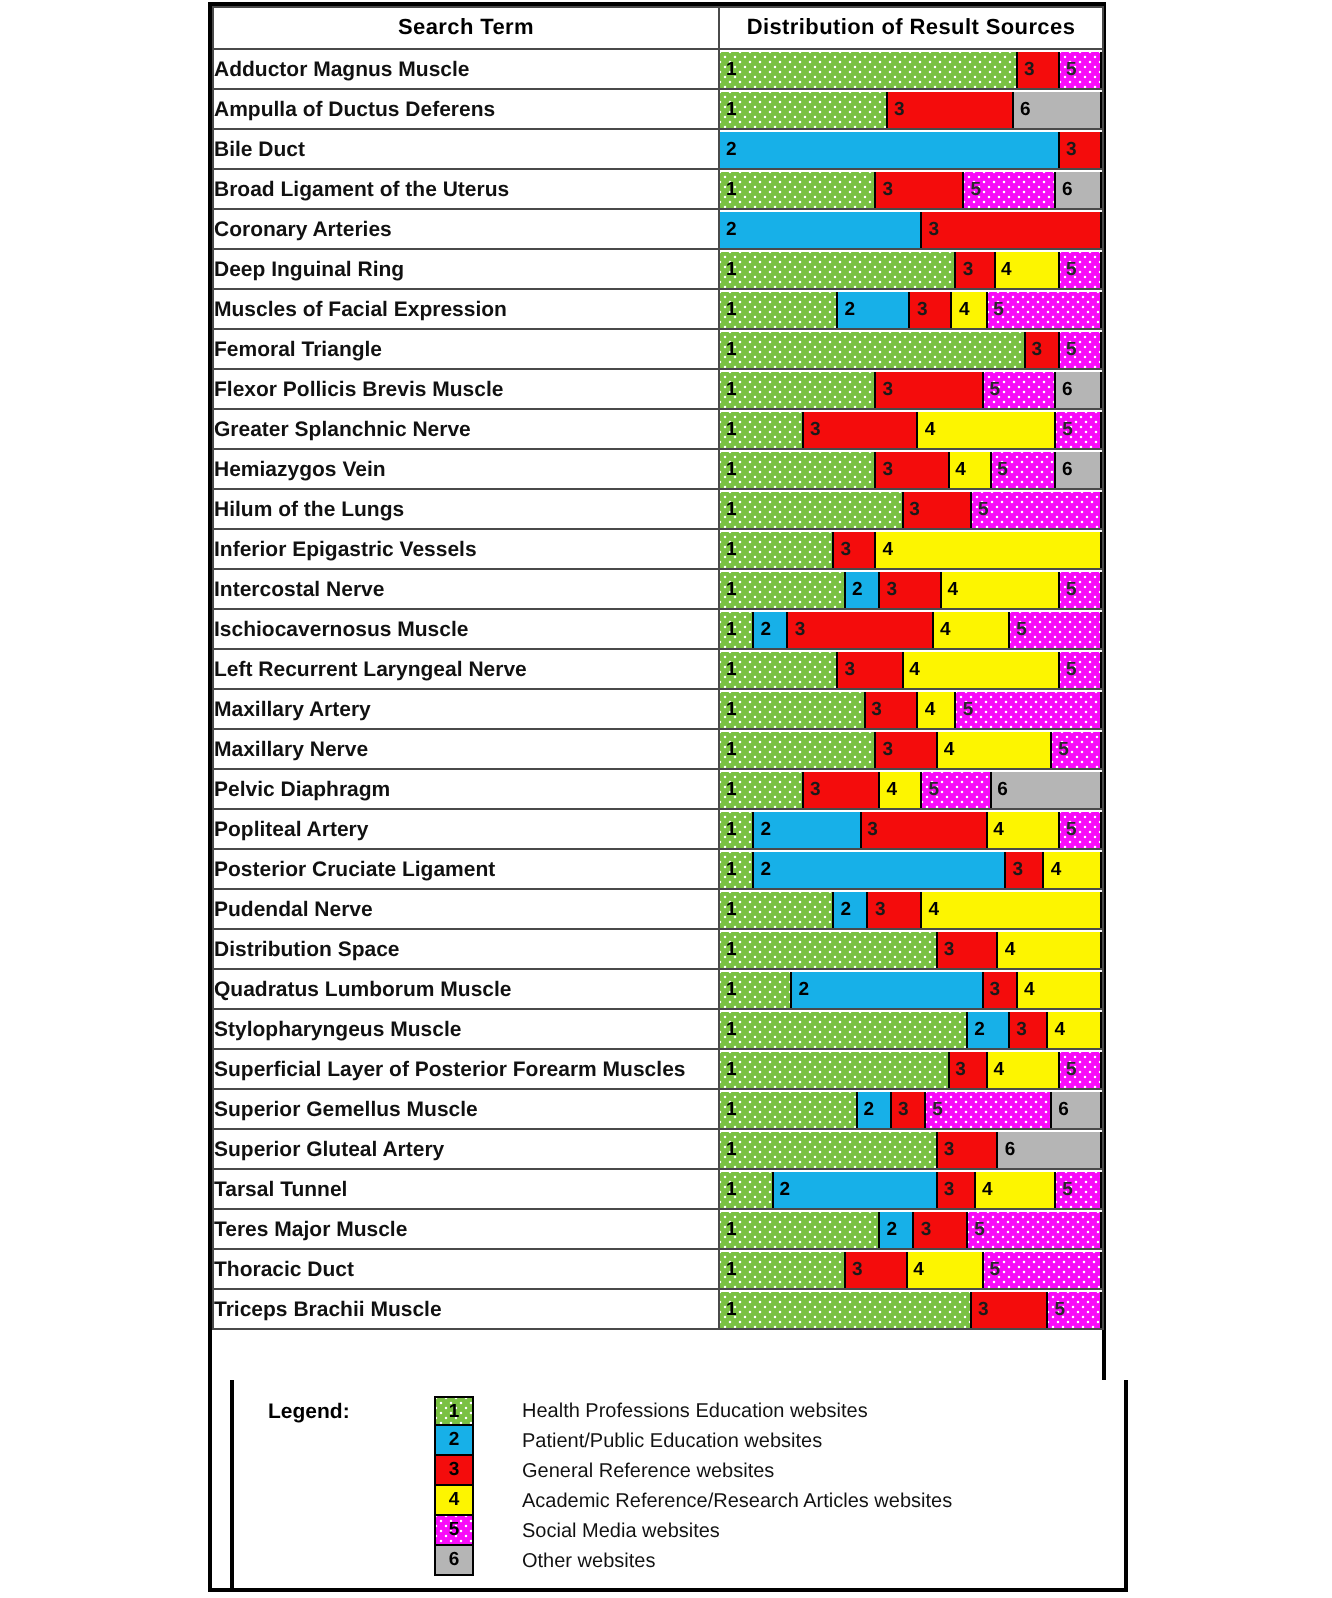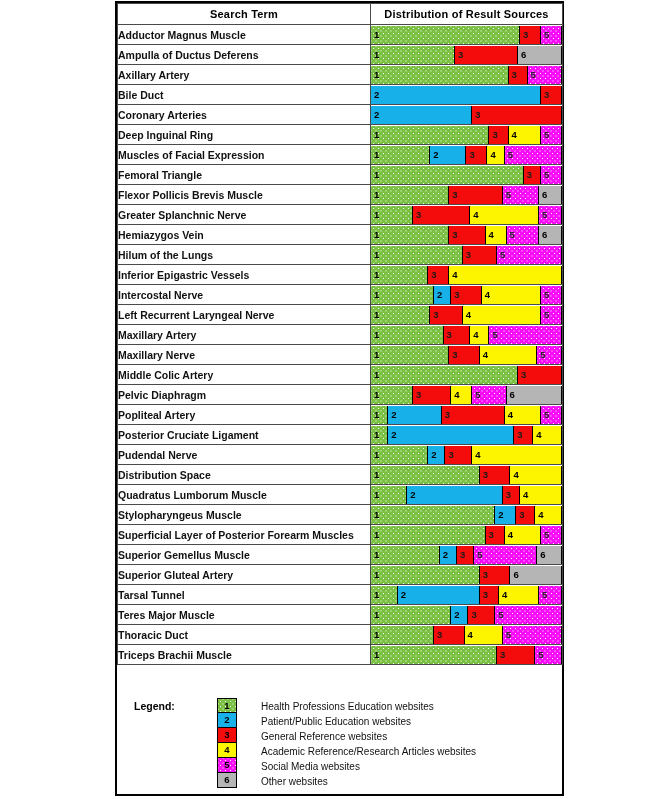--- a/index.html
+++ b/index.html
@@ -6,21 +6,21 @@
   body{
     width:666px;height:799px;
     font-family:"Liberation Sans", sans-serif;
     -webkit-font-smoothing:none;
   }
   #root{position:relative;width:666px;height:799px;background:#fff;}
 
   
   .frame{
     position:absolute;
-    left:115px; top:1px;
+    left:104px; top:1px;
     width:449px; height:795px;
     border:2px solid #000;
     box-sizing:border-box;
     background:#fff;
   }
 
   table.tbl{
     border-collapse:collapse;
     table-layout:fixed;
     width:445px;
@@ -222,179 +222,182 @@
                 <div class="seg s3" style="width: 33%;">
                   <span class="lbl">3</span>
                 </div>
                 <div class="seg s6" style="width: 23%;">
                   <span class="lbl">6</span>
                 </div>
               </div>
             </td>
           </tr>
           <tr>
-            <td class="term">Axillary Artery</td>
-            <td class="dist">
-              <div class="barwrap">
-                <div class="seg s1" style="width: 72%;">
-                  <span class="lbl">1</span>
-                </div>
-                <div class="seg s3" style="width: 10%;">
-                  <span class="lbl">3</span>
-                </div>
-                <div class="seg s5" style="width: 18%;">
-                  <span class="lbl">5</span>
-                </div>
-              </div>
-            </td>
-          </tr>
-          <tr>
             <td class="term">Bile Duct</td>
             <td class="dist">
               <div class="barwrap">
                 <div class="seg s2" style="width: 89%;">
                   <span class="lbl">2</span>
                 </div>
                 <div class="seg s3" style="width: 11%;">
                   <span class="lbl">3</span>
                 </div>
               </div>
             </td>
           </tr>
           <tr>
-            <td class="term">Coronary Arteries</td>
-            <td class="dist">
-              <div class="barwrap">
-                <div class="seg s2" style="width: 53%;">
-                  <span class="lbl">2</span>
-                </div>
-                <div class="seg s3" style="width: 47%;">
-                  <span class="lbl">3</span>
-                </div>
-              </div>
-            </td>
-          </tr>
-          <tr>
-            <td class="term">Deep Inguinal Ring</td>
-            <td class="dist">
-              <div class="barwrap">
-                <div class="seg s1" style="width: 62%;">
-                  <span class="lbl">1</span>
-                </div>
-                <div class="seg s3" style="width: 10%;">
-                  <span class="lbl">3</span>
-                </div>
-                <div class="seg s4" style="width: 17%;">
-                  <span class="lbl">4</span>
-                </div>
-                <div class="seg s5" style="width: 11%;">
-                  <span class="lbl">5</span>
-                </div>
-              </div>
-            </td>
-          </tr>
-          <tr>
-            <td class="term">Muscles of Facial Expression</td>
-            <td class="dist">
-              <div class="barwrap">
-                <div class="seg s1" style="width: 31%;">
-                  <span class="lbl">1</span>
-                </div>
-                <div class="seg s2" style="width: 19%;">
-                  <span class="lbl">2</span>
-                </div>
-                <div class="seg s3" style="width: 11%;">
-                  <span class="lbl">3</span>
-                </div>
-                <div class="seg s4" style="width: 9%;">
-                  <span class="lbl">4</span>
-                </div>
-                <div class="seg s5" style="width: 30%;">
-                  <span class="lbl">5</span>
-                </div>
-              </div>
-            </td>
-          </tr>
-          <tr>
-            <td class="term">Femoral Triangle</td>
-            <td class="dist">
-              <div class="barwrap">
-                <div class="seg s1" style="width: 80%;">
-                  <span class="lbl">1</span>
-                </div>
-                <div class="seg s3" style="width: 9%;">
-                  <span class="lbl">3</span>
-                </div>
-                <div class="seg s5" style="width: 11%;">
-                  <span class="lbl">5</span>
-                </div>
-              </div>
-            </td>
-          </tr>
-          <tr>
-            <td class="term">Flexor Pollicis Brevis Muscle</td>
+            <td class="term">Broad Ligament of the Uterus</td>
             <td class="dist">
               <div class="barwrap">
                 <div class="seg s1" style="width: 41%;">
                   <span class="lbl">1</span>
                 </div>
-                <div class="seg s3" style="width: 28%;">
-                  <span class="lbl">3</span>
-                </div>
-                <div class="seg s5" style="width: 19%;">
+                <div class="seg s3" style="width: 23%;">
+                  <span class="lbl">3</span>
+                </div>
+                <div class="seg s5" style="width: 24%;">
                   <span class="lbl">5</span>
                 </div>
                 <div class="seg s6" style="width: 12%;">
                   <span class="lbl">6</span>
                 </div>
               </div>
             </td>
           </tr>
           <tr>
-            <td class="term">Greater Splanchnic Nerve</td>
-            <td class="dist">
-              <div class="barwrap">
-                <div class="seg s1" style="width: 22%;">
-                  <span class="lbl">1</span>
-                </div>
-                <div class="seg s3" style="width: 30%;">
-                  <span class="lbl">3</span>
-                </div>
-                <div class="seg s4" style="width: 36%;">
-                  <span class="lbl">4</span>
-                </div>
-                <div class="seg s5" style="width: 12%;">
-                  <span class="lbl">5</span>
-                </div>
-              </div>
-            </td>
-          </tr>
-          <tr>
-            <td class="term">Hemiazygos Vein</td>
+            <td class="term">Coronary Arteries</td>
+            <td class="dist">
+              <div class="barwrap">
+                <div class="seg s2" style="width: 53%;">
+                  <span class="lbl">2</span>
+                </div>
+                <div class="seg s3" style="width: 47%;">
+                  <span class="lbl">3</span>
+                </div>
+              </div>
+            </td>
+          </tr>
+          <tr>
+            <td class="term">Deep Inguinal Ring</td>
+            <td class="dist">
+              <div class="barwrap">
+                <div class="seg s1" style="width: 62%;">
+                  <span class="lbl">1</span>
+                </div>
+                <div class="seg s3" style="width: 10%;">
+                  <span class="lbl">3</span>
+                </div>
+                <div class="seg s4" style="width: 17%;">
+                  <span class="lbl">4</span>
+                </div>
+                <div class="seg s5" style="width: 11%;">
+                  <span class="lbl">5</span>
+                </div>
+              </div>
+            </td>
+          </tr>
+          <tr>
+            <td class="term">Muscles of Facial Expression</td>
+            <td class="dist">
+              <div class="barwrap">
+                <div class="seg s1" style="width: 31%;">
+                  <span class="lbl">1</span>
+                </div>
+                <div class="seg s2" style="width: 19%;">
+                  <span class="lbl">2</span>
+                </div>
+                <div class="seg s3" style="width: 11%;">
+                  <span class="lbl">3</span>
+                </div>
+                <div class="seg s4" style="width: 9%;">
+                  <span class="lbl">4</span>
+                </div>
+                <div class="seg s5" style="width: 30%;">
+                  <span class="lbl">5</span>
+                </div>
+              </div>
+            </td>
+          </tr>
+          <tr>
+            <td class="term">Femoral Triangle</td>
+            <td class="dist">
+              <div class="barwrap">
+                <div class="seg s1" style="width: 80%;">
+                  <span class="lbl">1</span>
+                </div>
+                <div class="seg s3" style="width: 9%;">
+                  <span class="lbl">3</span>
+                </div>
+                <div class="seg s5" style="width: 11%;">
+                  <span class="lbl">5</span>
+                </div>
+              </div>
+            </td>
+          </tr>
+          <tr>
+            <td class="term">Flexor Pollicis Brevis Muscle</td>
             <td class="dist">
               <div class="barwrap">
                 <div class="seg s1" style="width: 41%;">
                   <span class="lbl">1</span>
                 </div>
-                <div class="seg s3" style="width: 19%;">
-                  <span class="lbl">3</span>
-                </div>
-                <div class="seg s4" style="width: 11%;">
-                  <span class="lbl">4</span>
-                </div>
-                <div class="seg s5" style="width: 17%;">
+                <div class="seg s3" style="width: 28%;">
+                  <span class="lbl">3</span>
+                </div>
+                <div class="seg s5" style="width: 19%;">
                   <span class="lbl">5</span>
                 </div>
                 <div class="seg s6" style="width: 12%;">
                   <span class="lbl">6</span>
                 </div>
               </div>
             </td>
           </tr>
           <tr>
+            <td class="term">Greater Splanchnic Nerve</td>
+            <td class="dist">
+              <div class="barwrap">
+                <div class="seg s1" style="width: 22%;">
+                  <span class="lbl">1</span>
+                </div>
+                <div class="seg s3" style="width: 30%;">
+                  <span class="lbl">3</span>
+                </div>
+                <div class="seg s4" style="width: 36%;">
+                  <span class="lbl">4</span>
+                </div>
+                <div class="seg s5" style="width: 12%;">
+                  <span class="lbl">5</span>
+                </div>
+              </div>
+            </td>
+          </tr>
+          <tr>
+            <td class="term">Hemiazygos Vein</td>
+            <td class="dist">
+              <div class="barwrap">
+                <div class="seg s1" style="width: 41%;">
+                  <span class="lbl">1</span>
+                </div>
+                <div class="seg s3" style="width: 19%;">
+                  <span class="lbl">3</span>
+                </div>
+                <div class="seg s4" style="width: 11%;">
+                  <span class="lbl">4</span>
+                </div>
+                <div class="seg s5" style="width: 17%;">
+                  <span class="lbl">5</span>
+                </div>
+                <div class="seg s6" style="width: 12%;">
+                  <span class="lbl">6</span>
+                </div>
+              </div>
+            </td>
+          </tr>
+          <tr>
             <td class="term">Hilum of the Lungs</td>
             <td class="dist">
               <div class="barwrap">
                 <div class="seg s1" style="width: 48%;">
                   <span class="lbl">1</span>
                 </div>
                 <div class="seg s3" style="width: 18%;">
                   <span class="lbl">3</span>
                 </div>
                 <div class="seg s5" style="width: 34%;">
@@ -435,20 +438,42 @@
                 <div class="seg s4" style="width: 31%;">
                   <span class="lbl">4</span>
                 </div>
                 <div class="seg s5" style="width: 11%;">
                   <span class="lbl">5</span>
                 </div>
               </div>
             </td>
           </tr>
           <tr>
+            <td class="term">Ischiocavernosus Muscle</td>
+            <td class="dist">
+              <div class="barwrap">
+                <div class="seg s1" style="width: 9%;">
+                  <span class="lbl">1</span>
+                </div>
+                <div class="seg s2" style="width: 9%;">
+                  <span class="lbl">2</span>
+                </div>
+                <div class="seg s3" style="width: 38%;">
+                  <span class="lbl">3</span>
+                </div>
+                <div class="seg s4" style="width: 20%;">
+                  <span class="lbl">4</span>
+                </div>
+                <div class="seg s5" style="width: 24%;">
+                  <span class="lbl">5</span>
+                </div>
+              </div>
+            </td>
+          </tr>
+          <tr>
             <td class="term">Left Recurrent Laryngeal Nerve</td>
             <td class="dist">
               <div class="barwrap">
                 <div class="seg s1" style="width: 31%;">
                   <span class="lbl">1</span>
                 </div>
                 <div class="seg s3" style="width: 17%;">
                   <span class="lbl">3</span>
                 </div>
                 <div class="seg s4" style="width: 41%;">
@@ -487,33 +512,20 @@
                   <span class="lbl">1</span>
                 </div>
                 <div class="seg s3" style="width: 16%;">
                   <span class="lbl">3</span>
                 </div>
                 <div class="seg s4" style="width: 30%;">
                   <span class="lbl">4</span>
                 </div>
                 <div class="seg s5" style="width: 13%;">
                   <span class="lbl">5</span>
-                </div>
-              </div>
-            </td>
-          </tr>
-          <tr>
-            <td class="term">Middle Colic Artery</td>
-            <td class="dist">
-              <div class="barwrap">
-                <div class="seg s1" style="width: 77%;">
-                  <span class="lbl">1</span>
-                </div>
-                <div class="seg s3" style="width: 23%;">
-                  <span class="lbl">3</span>
                 </div>
               </div>
             </td>
           </tr>
           <tr>
             <td class="term">Pelvic Diaphragm</td>
             <td class="dist">
               <div class="barwrap">
                 <div class="seg s1" style="width: 22%;">
                   <span class="lbl">1</span>

